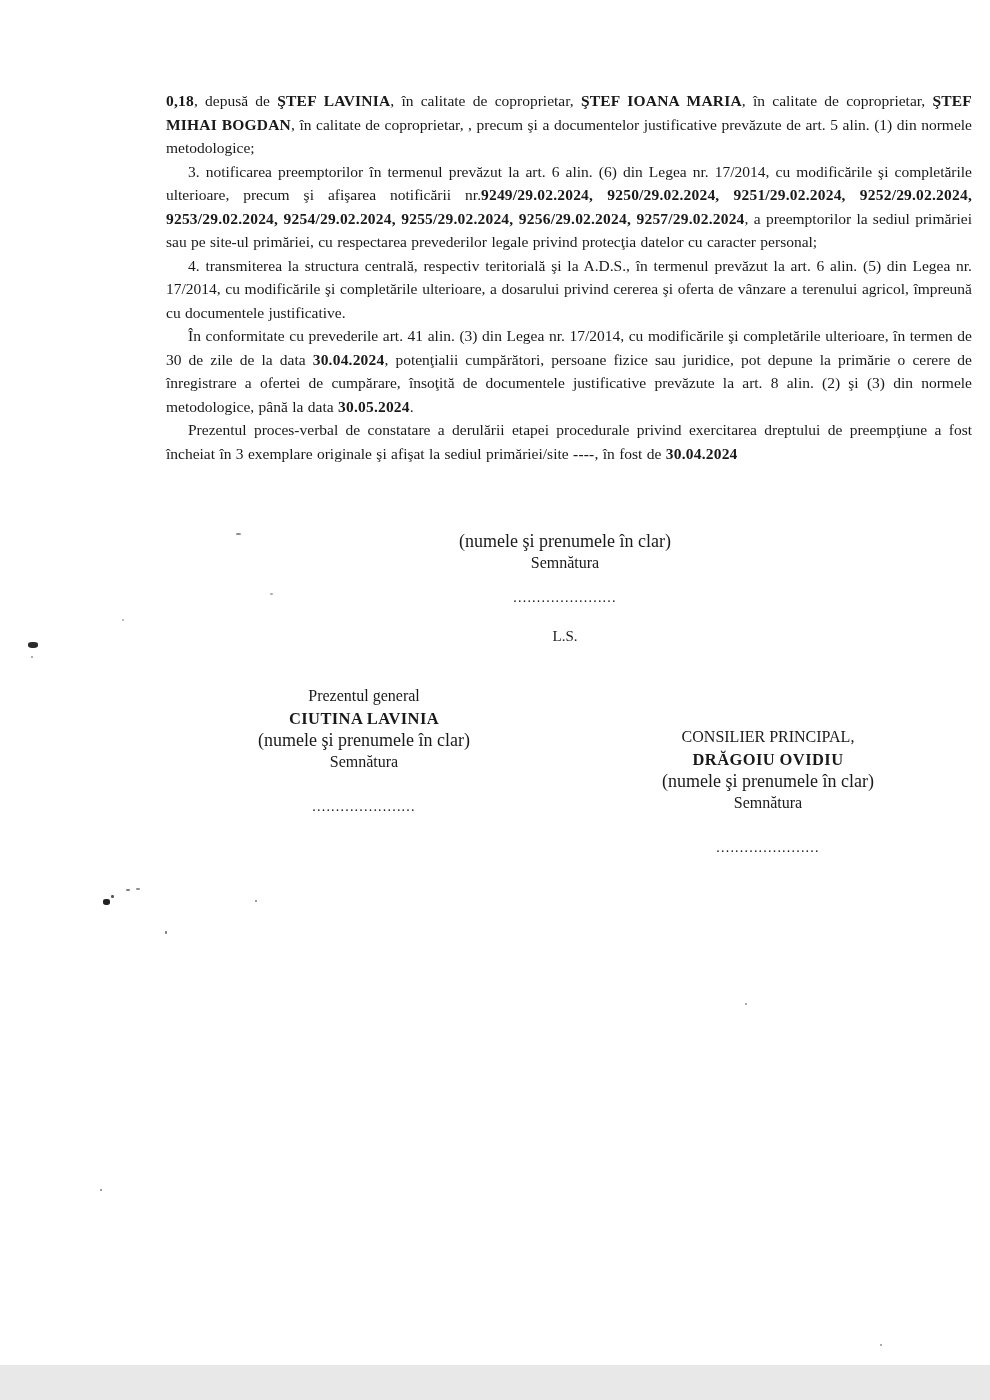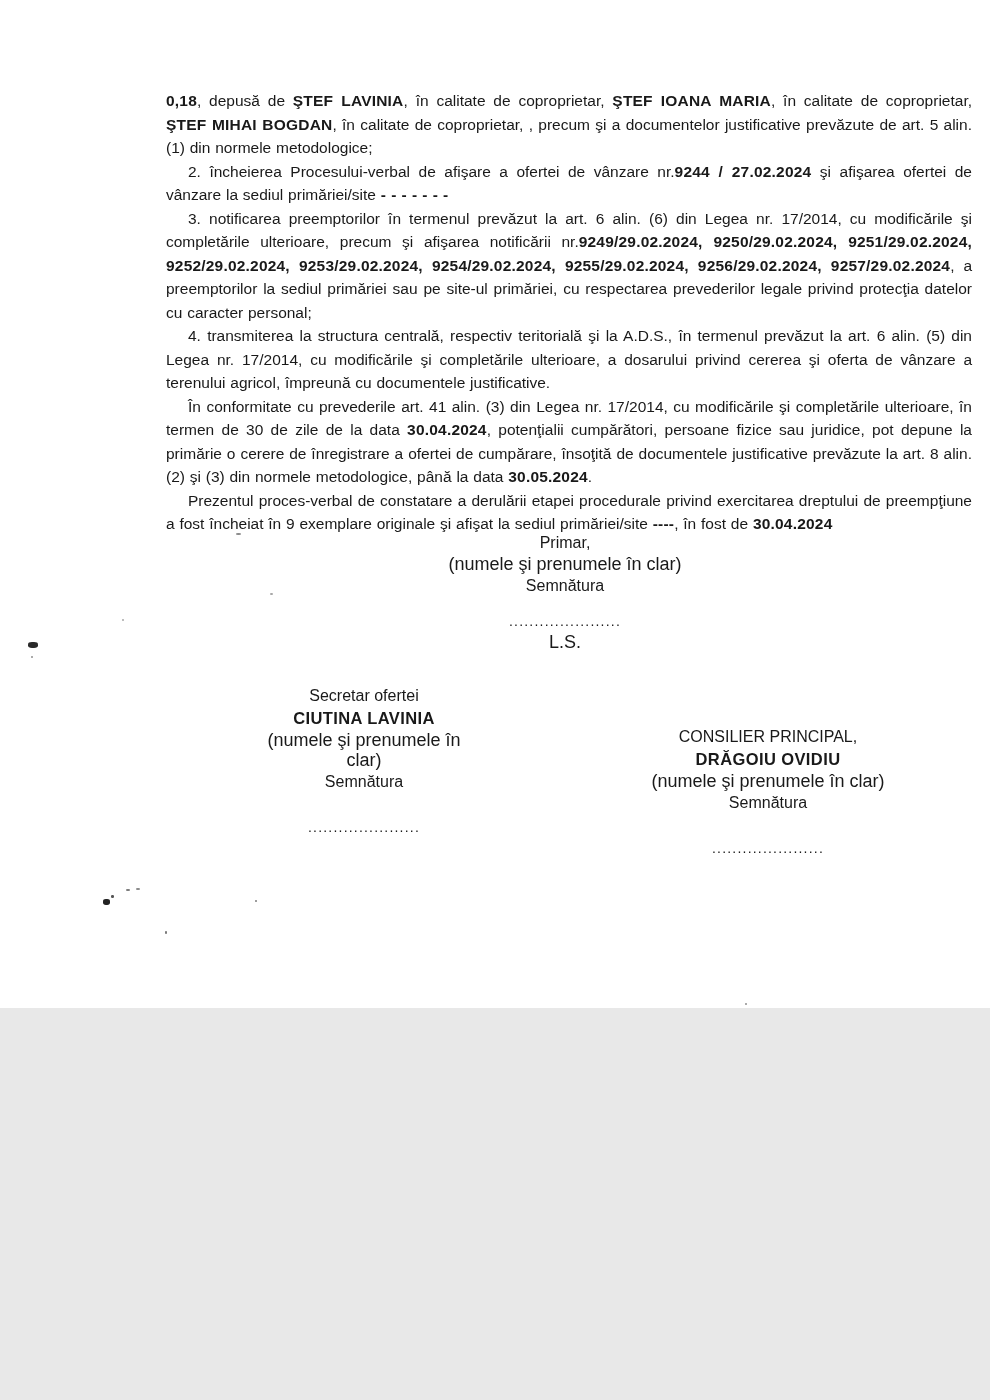--- a/index.html
+++ b/index.html
@@ -3,25 +3,25 @@
 <meta charset="utf-8">
 <style>
   html, body {
     margin: 0;
     padding: 0;
     background: #e8e8e8;
   }
   .page {
     position: relative;
     width: 990px;
-    height: 1008px;
+    height: 1365px;
     margin: 0 auto;
     background: #ffffff;
     overflow: hidden;
-    font-family: Liberation Sans, sans-serif;
+    font-family: Liberation Serif, serif;
     color: #191919;
   }
   .body-text {
     position: absolute;
     left: 166px;
     top: 89px;
     width: 806px;
     font-size: 15.5px;
     line-height: 23.5px;
     text-align: justify;
@@ -66,50 +66,48 @@
     margin-top: 16px;
     font-size: 14px;
     letter-spacing: 1.2px;
     line-height: 16px;
     white-space: nowrap;
     overflow: hidden;
   }
   .sig-left .sig-dots, .sig-right .sig-dots {
     margin-top: 26px;
   }
-  .sig-ls { font-size: 18px; margin-top: 2px; }
+  .sig-ls { font-size: 15px; margin-top: 19px; }
   .speck {
     position: absolute;
     border-radius: 40%;
   }
 </style>
 </head>
 <body>
 
 <div class="page">
 
   <div class="body-text">
       <p class="para"><b>0,18</b><span>, depusă de </span><b>ŞTEF LAVINIA</b><span>, în calitate de coproprietar, </span><b>ŞTEF IOANA MARIA</b><span>, în calitate de coproprietar, </span><b>ŞTEF MIHAI BOGDAN</b><span>, în calitate de coproprietar, , precum şi a documentelor justificative prevăzute de art. 5 alin. (1) din normele metodologice;</span></p>
-      <p class="para indent"><span>2. încheierea Procesului-verbal de afişare a ofertei de vânzare nr.</span><b>9244 / 27.02.2024</b><span> şi afişarea ofertei de vânzare la sediul primăriei/site </span><b>- - - - - - -</b></p>
       <p class="para indent"><span>3. notificarea preemptorilor în termenul prevăzut la art. 6 alin. (6) din Legea nr. 17/2014, cu modificările şi completările ulterioare, precum şi afişarea notificării nr.</span><b>9249/29.02.2024, 9250/29.02.2024, 9251/29.02.2024, 9252/29.02.2024, 9253/29.02.2024, 9254/29.02.2024, 9255/29.02.2024, 9256/29.02.2024, 9257/29.02.2024</b><span>, a preemptorilor la sediul primăriei sau pe site-ul primăriei, cu respectarea prevederilor legale privind protecţia datelor cu caracter personal;</span></p>
       <p class="para indent"><span>4. transmiterea la structura centrală, respectiv teritorială şi la A.D.S., în termenul prevăzut la art. 6 alin. (5) din Legea nr. 17/2014, cu modificările şi completările ulterioare, a dosarului privind cererea şi oferta de vânzare a terenului agricol, împreună cu documentele justificative.</span></p>
       <p class="para indent"><span>În conformitate cu prevederile art. 41 alin. (3) din Legea nr. 17/2014, cu modificările şi completările ulterioare, în termen de 30 de zile de la data </span><b>30.04.2024</b><span>, potenţialii cumpărători, persoane fizice sau juridice, pot depune la primărie o cerere de înregistrare a ofertei de cumpărare, însoţită de documentele justificative prevăzute la art. 8 alin. (2) şi (3) din normele metodologice, până la data </span><b>30.05.2024</b><span>.</span></p>
-      <p class="para indent"><span>Prezentul proces-verbal de constatare a derulării etapei procedurale privind exercitarea dreptului de preempţiune a fost încheiat în 9 exemplare originale şi afişat la sediul primăriei/site </span><b>----</b><span>, în fost de </span><b>30.04.2024</b></p>
+      <p class="para indent"><span>Prezentul proces-verbal de constatare a derulării etapei procedurale privind exercitarea dreptului de preempţiune a fost încheiat în 3 exemplare originale şi afişat la sediul primăriei/site </span><b>----</b><span>, în fost de </span><b>30.04.2024</b></p>
     </div>
 
   <div class="sig sig-primar">
-    <div class="sig-title">Primar,</div>
     <div class="sig-clar">(numele şi prenumele în clar)</div>
     <div class="sig-sem">Semnătura</div>
     <div class="sig-dots">......................</div>
     <div class="sig-ls">L.S.</div>
   </div>
 
   <div class="sig sig-left">
-    <div class="sig-title">Secretar ofertei</div>
+    <div class="sig-title">Prezentul general</div>
     <div class="sig-name">CIUTINA LAVINIA</div>
     <div class="sig-clar">(numele şi prenumele în clar)</div>
     <div class="sig-sem">Semnătura</div>
     <div class="sig-dots">......................</div>
   </div>
 
   <div class="sig sig-right">
     <div class="sig-title">CONSILIER PRINCIPAL,</div>
     <div class="sig-name">DRĂGOIU OVIDIU</div>
     <div class="sig-clar">(numele şi prenumele în clar)</div>

